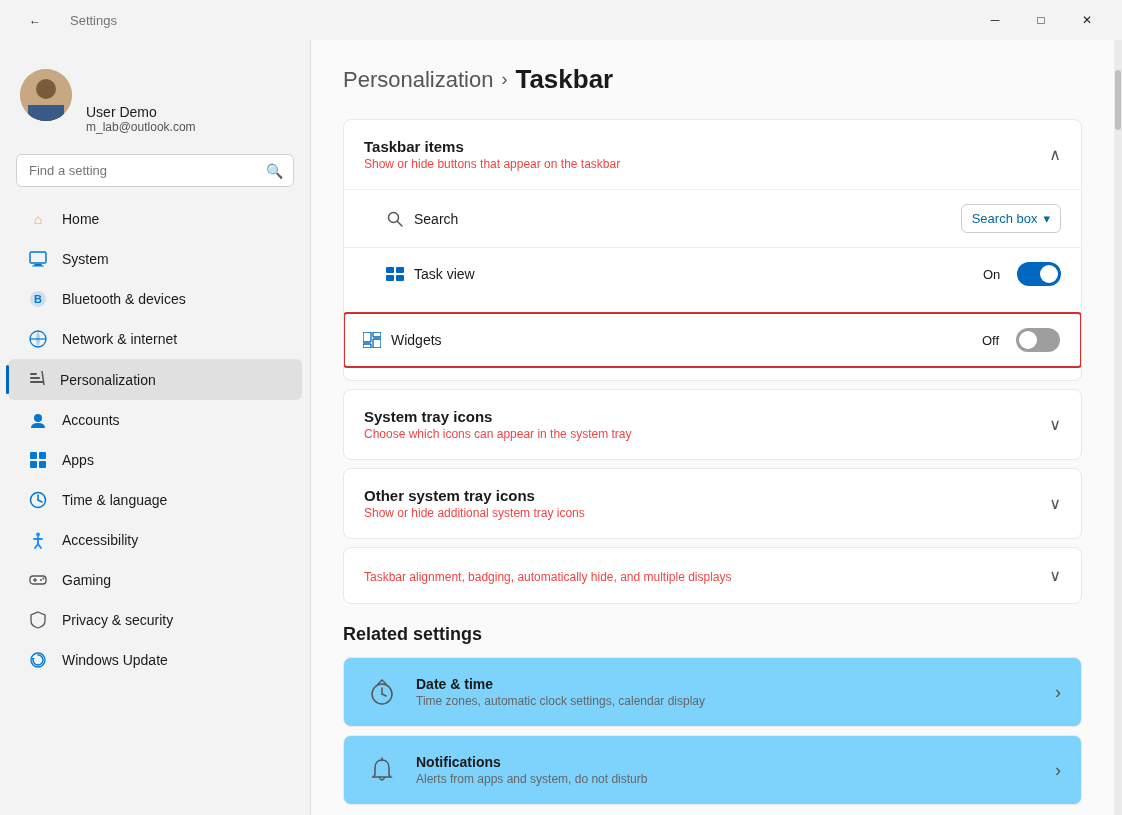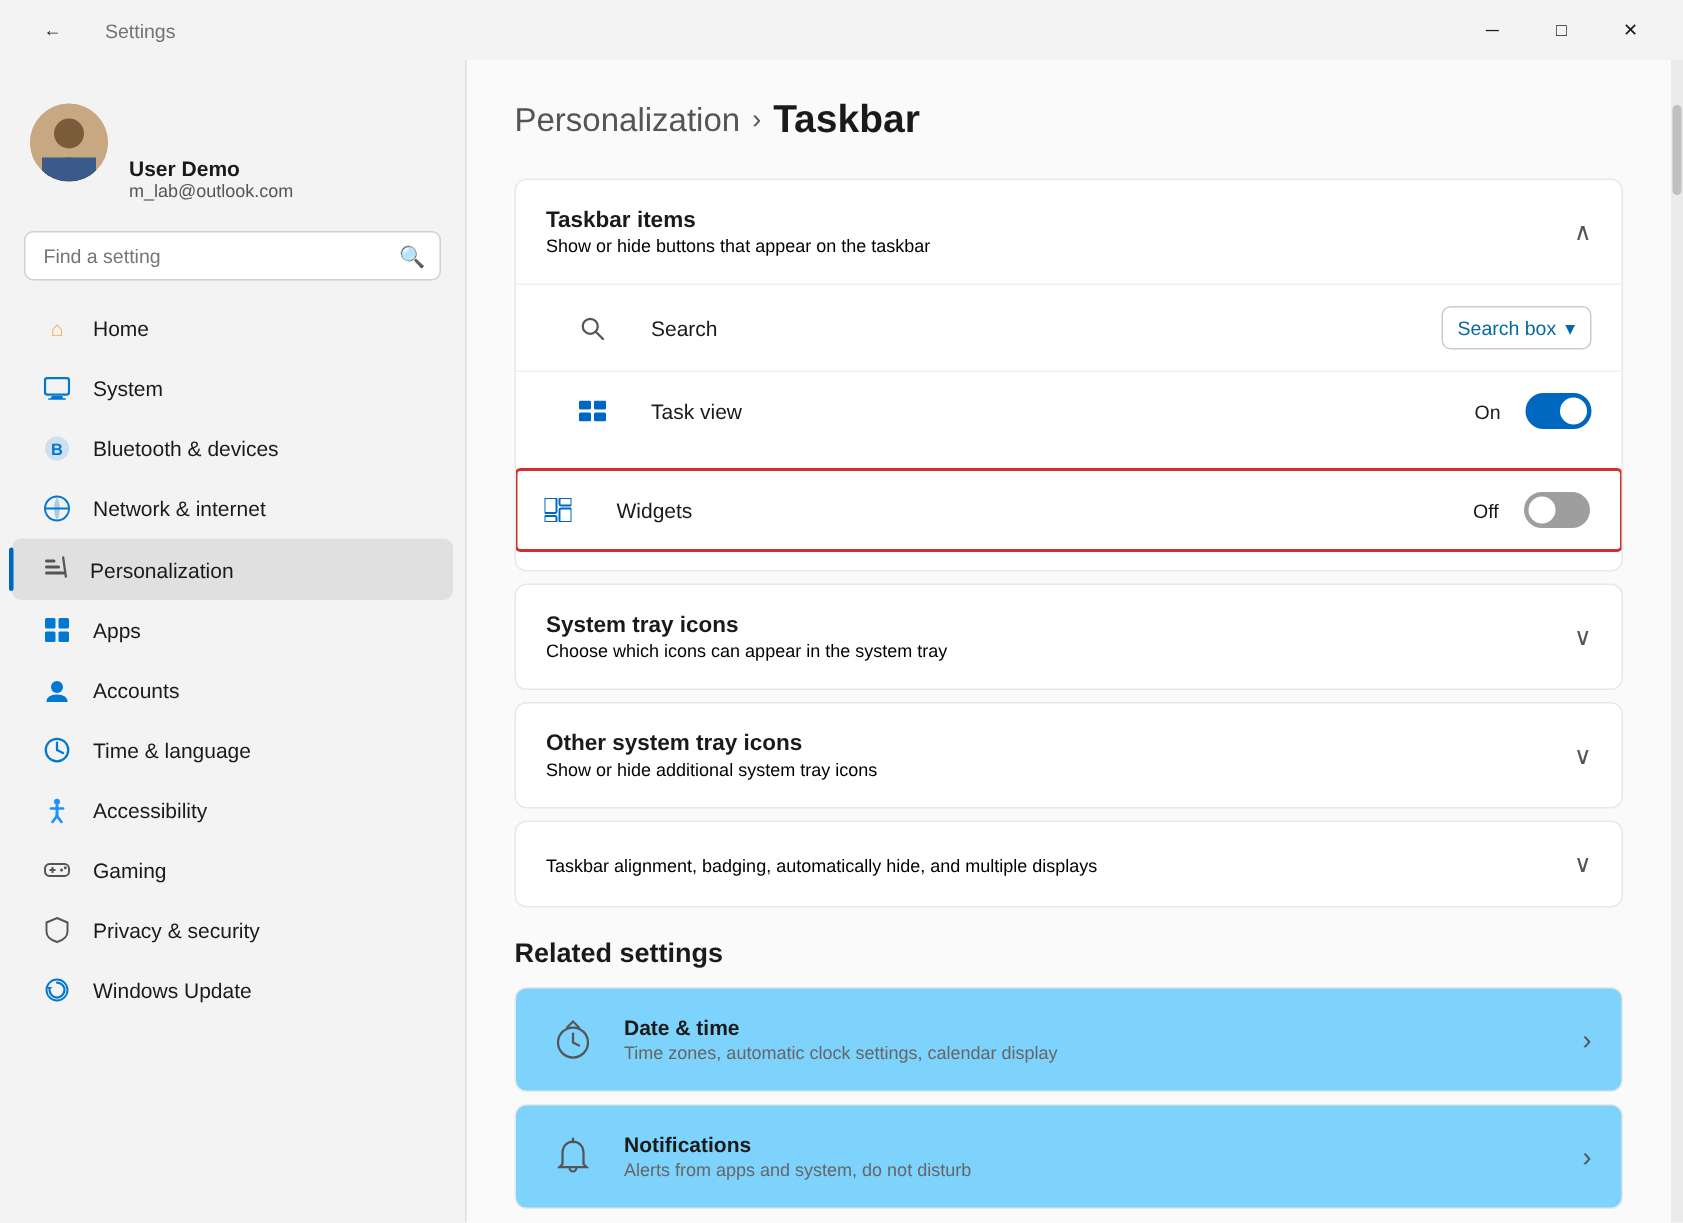--- a/index.html
+++ b/index.html
@@ -75,21 +75,21 @@
       border-radius: 50%;
       background: #c8a882;
       display: flex;
       align-items: center;
       justify-content: center;
       overflow: hidden;
       flex-shrink: 0;
     }
     .avatar svg { width: 52px; height: 52px; }
     .user-info { display: flex; flex-direction: column; }
-    .user-name { font-size: 14px; font-weight: 700; color: #1a1a1a; margin-top: 48px; }
+    .user-name { font-size: 14px; font-weight: 400; color: #1a1a1a; margin-top: 48px; }
     .user-email { font-size: 12px; color: #555; }
 
     .search-box {
       margin: 0 16px 12px 16px;
       position: relative;
     }
     .search-input {
       width: 100%;
       padding: 8px 36px 8px 12px;
       border: 1px solid #d0d0d0;
@@ -195,36 +195,36 @@
       cursor: pointer;
     }
     .section-header-text { }
     .section-header-label {
       font-size: 15px;
       font-weight: 600;
       color: #1a1a1a;
     }
     .section-header-desc {
       font-size: 12px;
-      color: #000000;
+      color: #ef4444;
       margin-top: 2px;
     }
     .chevron-icon { font-size: 16px; color: #555; }
 
     .setting-row {
       display: flex;
       align-items: center;
       justify-content: space-between;
       padding: 14px 20px 14px 40px;
       border-top: 1px solid #f0f0f0;
     }
     .setting-row-left {
       display: flex;
       align-items: center;
-      gap: 28px;
+      gap: 8px;
     }
     .setting-row-icon {
       width: 22px;
       height: 22px;
       display: flex;
       align-items: center;
       justify-content: center;
       color: #0067c0;
       font-size: 16px;
     }
@@ -426,36 +426,36 @@
             <rect x="2" y="8" width="10" height="2" rx="1" fill="#555"></rect>
             <rect x="2" y="4" width="7" height="2" rx="1" fill="#555"></rect>
             <line x1="14" y1="2" x2="16" y2="16" stroke="#555" stroke-width="1.5"></line>
           </svg>
         </span>
         <span>Personalization</span>
       </div>
       <div class="nav-item">
         <span class="nav-icon">
           <svg width="18" height="18" viewBox="0 0 18 18" fill="none">
+            <circle cx="9" cy="7" r="4" fill="#0078d4"></circle>
+            <path d="M2 17 Q2 12 9 12 Q16 12 16 17" fill="#0078d4"></path>
+          </svg>
+        </span>
+        <span>Accounts</span>
+      </div>
+      <div class="nav-item">
+        <span class="nav-icon">
+          <svg width="18" height="18" viewBox="0 0 18 18" fill="none">
             <rect x="1" y="1" width="7" height="7" rx="1" fill="#0078d4"></rect>
             <rect x="10" y="1" width="7" height="7" rx="1" fill="#0078d4"></rect>
             <rect x="1" y="10" width="7" height="7" rx="1" fill="#0078d4"></rect>
             <rect x="10" y="10" width="7" height="7" rx="1" fill="#0078d4"></rect>
           </svg>
         </span>
         <span>Apps</span>
-      </div>
-      <div class="nav-item">
-        <span class="nav-icon">
-          <svg width="18" height="18" viewBox="0 0 18 18" fill="none">
-            <circle cx="9" cy="7" r="4" fill="#0078d4"></circle>
-            <path d="M2 17 Q2 12 9 12 Q16 12 16 17" fill="#0078d4"></path>
-          </svg>
-        </span>
-        <span>Accounts</span>
       </div>
       <div class="nav-item">
         <span class="nav-icon">
           <svg width="18" height="18" viewBox="0 0 18 18" fill="none">
             <circle cx="9" cy="9" r="7.5" stroke="#0078d4" stroke-width="1.5"></circle>
             <line x1="9" y1="9" x2="9" y2="4" stroke="#0078d4" stroke-width="1.5" stroke-linecap="round"></line>
             <line x1="9" y1="9" x2="13" y2="11" stroke="#0078d4" stroke-width="1.5" stroke-linecap="round"></line>
           </svg>
         </span>
         <span>Time &amp; language</span>

